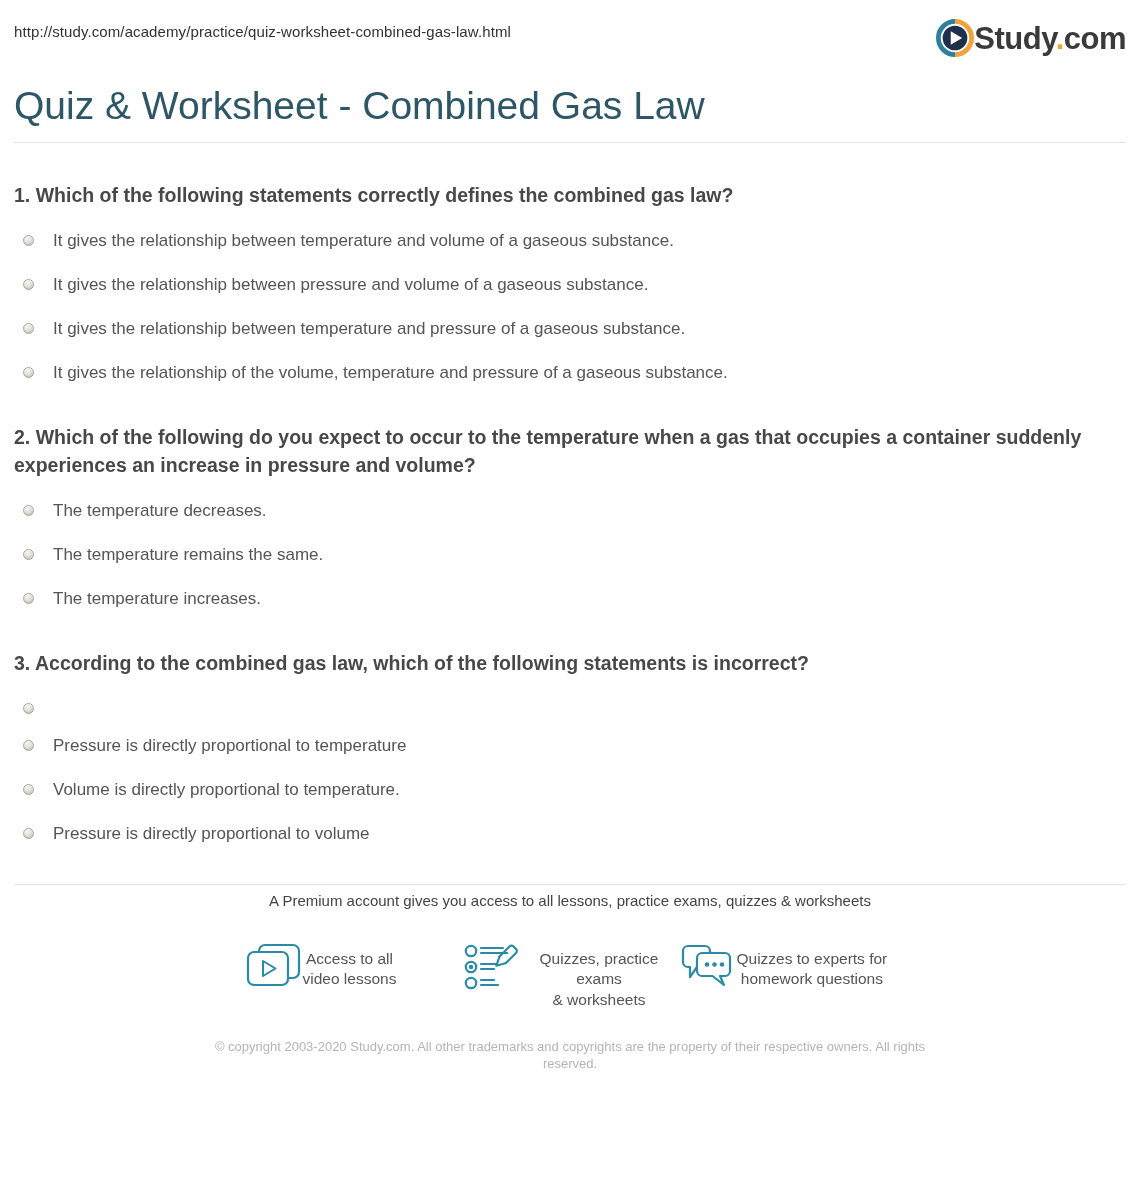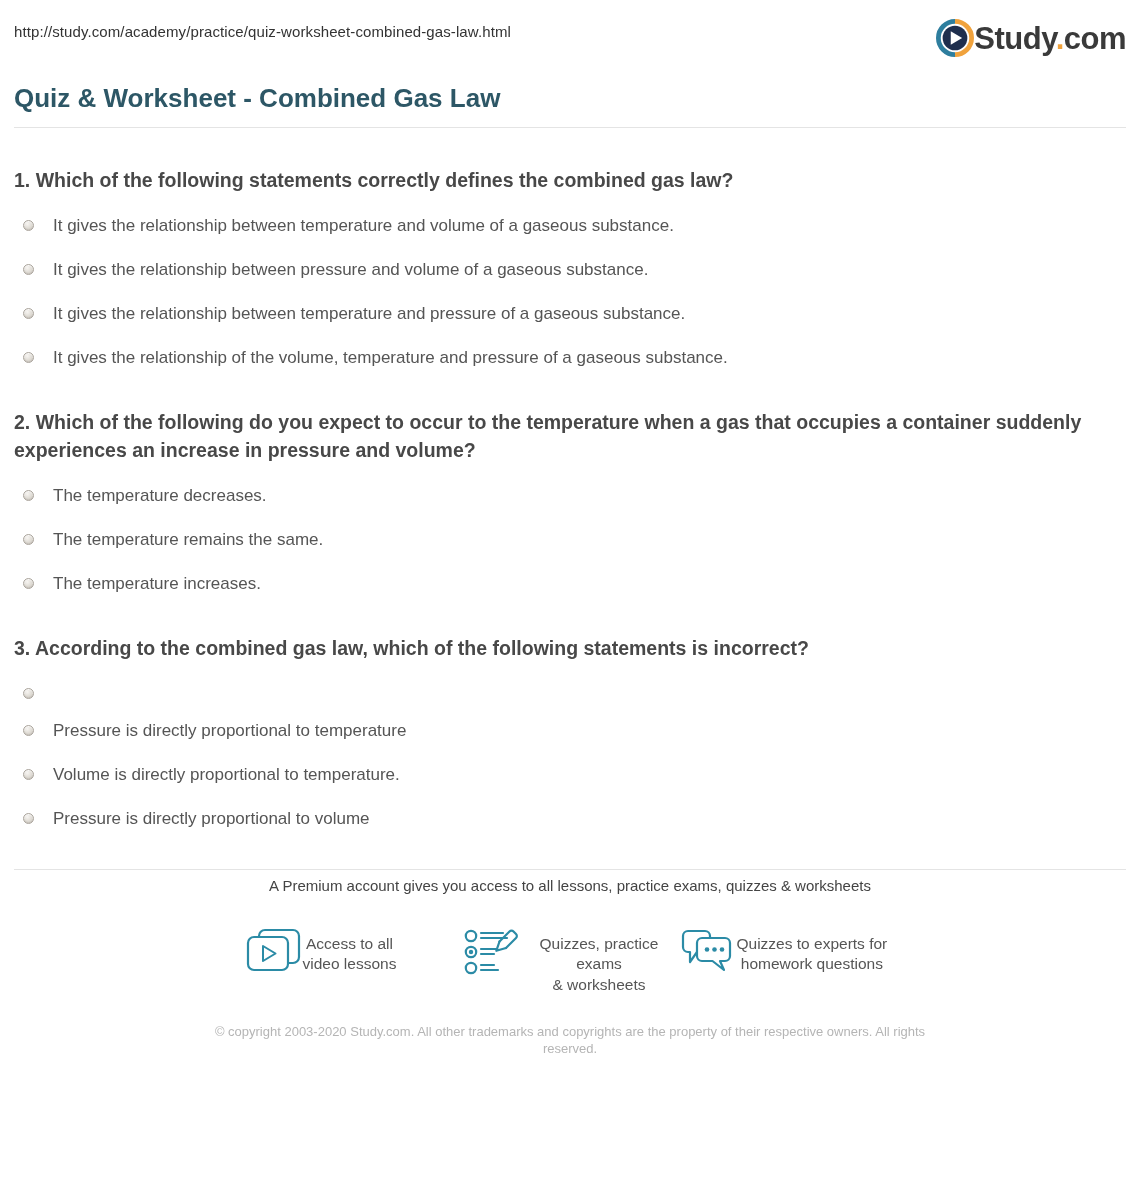--- a/index.html
+++ b/index.html
@@ -12,21 +12,21 @@
   .content { padding: 0 14px; }
 
   
   .header { display: flex; justify-content: space-between; align-items: flex-start; padding-top: 10px; }
   .url-text { font-size: 15px; color: #333; margin-top: 3px; letter-spacing: 0.1px; }
   .logo { display: flex; align-items: center; text-decoration: none; margin-top: -1px; }
   .logo-text { font-size: 31px; font-weight: bold; color: #3a3a3a; letter-spacing: -0.5px; line-height: 1; }
   .logo-dot { color: #f0a23c; }
 
   
-  .page-title { margin-top: 27px; font-size: 26px; font-weight: bold; color: #2d5766; line-height: 1.15; }
+  .page-title { margin-top: 27px; font-size: 39px; font-weight: normal; color: #2d5766; line-height: 1.15; }
   .divider { border: none; border-top: 1px solid #e4e4e4; margin-top: 13px; }
 
   
   .question { margin-top: 38px; }
   .q-heading { font-size: 19.5px; font-weight: bold; color: #484848; line-height: 28px; }
   .option { display: flex; align-items: flex-start; margin-top: 20px; padding-left: 9px; cursor: pointer; }
   .option:first-of-type { margin-top: 14px; }
   .radio {
     width: 11px; height: 11px; border-radius: 50%;
     border: 1px solid #aaa49c;

